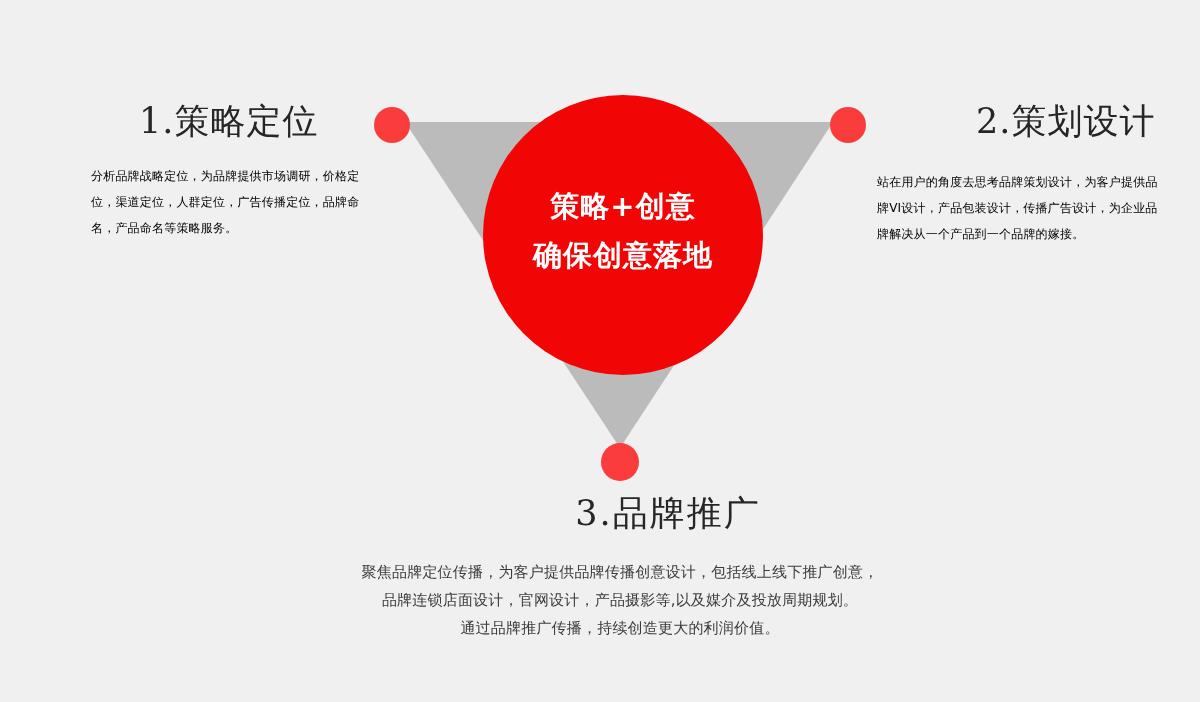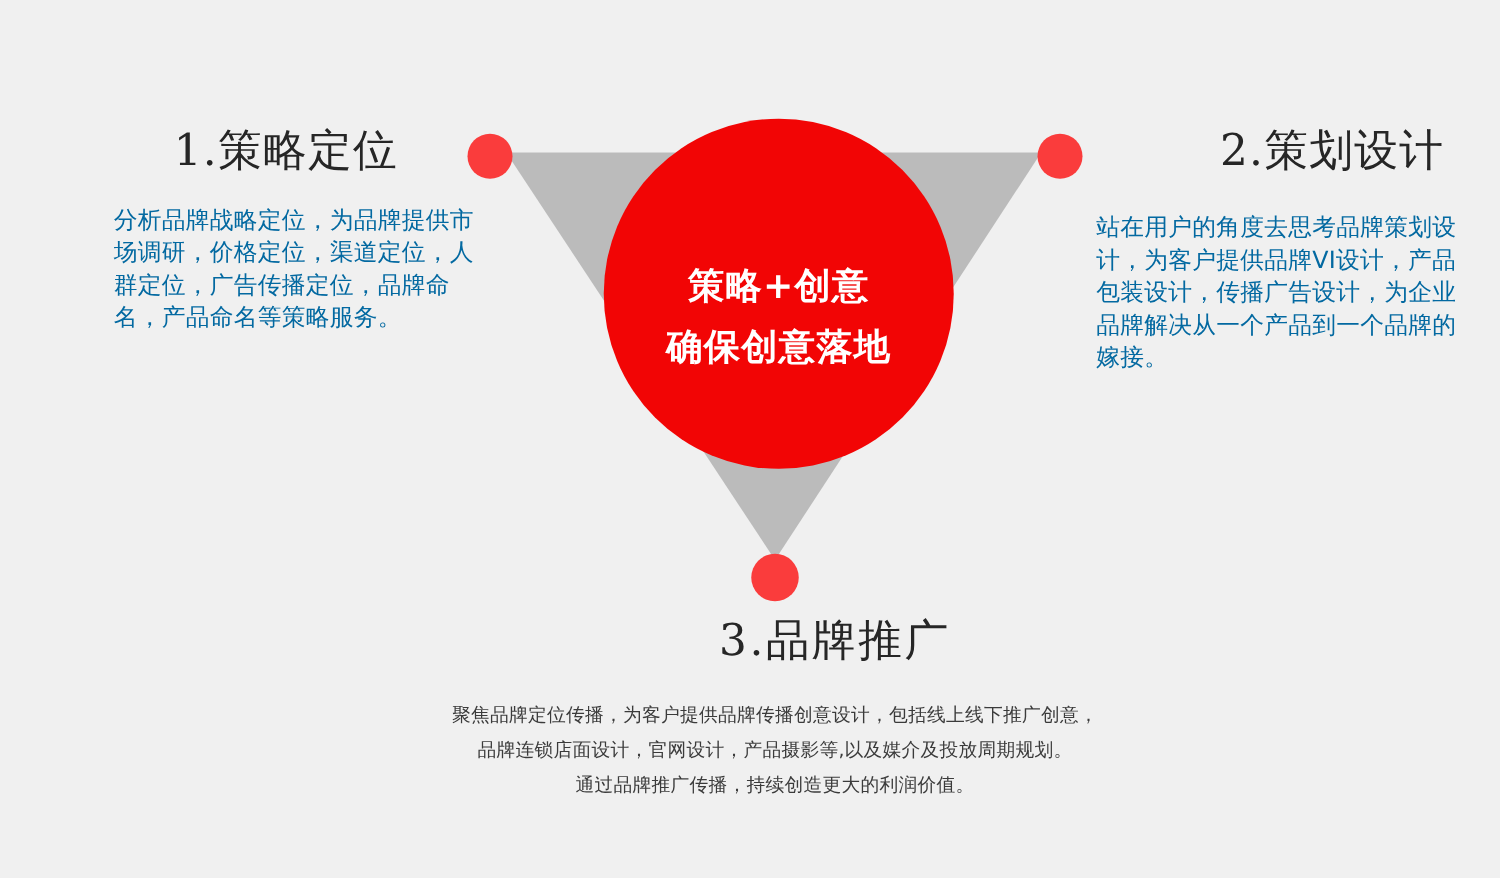--- a/index.html
+++ b/index.html
@@ -49,21 +49,20 @@
     color: #ffffff;
     font-family: "DejaVu Sans", "Liberation Sans", sans-serif;
     font-weight: bold;
     letter-spacing: 1px;
     pointer-events: none;
   }
   .center-label .ln1 {
     font-size: 29px;
     line-height: 49px;
     display: block;
-    margin-top: 22px;
   }
   .center-label .ln2 {
     font-size: 29px;
     line-height: 49px;
     display: block;
   }
 
   
   .step-heading {
     position: absolute;
@@ -82,23 +81,23 @@
     top: 492px;
     width: 1240px;
     text-align: center;
     letter-spacing: 2px;
   }
 
   
   .step-body {
     position: absolute;
     font-family: "DejaVu Sans", "Liberation Sans", sans-serif;
-    font-size: 19px;
+    font-size: 12px;
     line-height: 26px;
-    color: #0369a1;
+    color: #000000;
     letter-spacing: 0.2px;
   }
   #body-1 { left: 91px;  top: 163px; width: 288px; }
   #body-2 { left: 877px; top: 169px; width: 292px; }
 
   #body-3 {
     position: absolute;
     left: 0px;
     top: 558px;
     width: 1240px;

